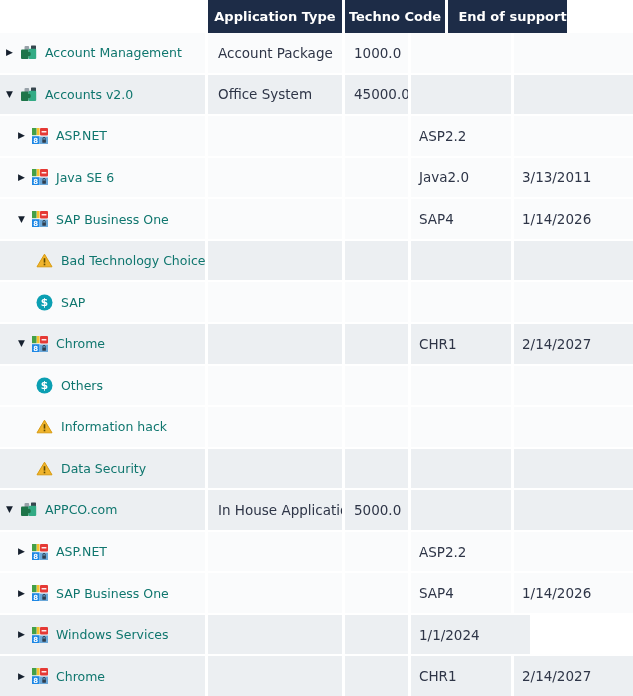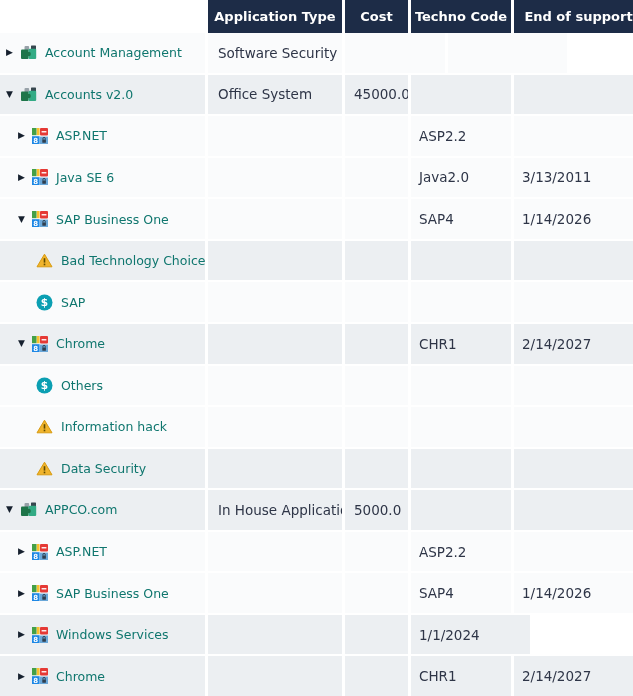--- a/index.html
+++ b/index.html
@@ -72,41 +72,41 @@
   .tree-label { font-size: 12.5px; color: #0f766e; }
 </style>
 </head>
 <body>
 
 <div class="grid">
   <div class="header-row">
     <div class="header-spacer"></div>
     <div class="header-cells" id="header-cells">
         <div class="hcell w-type">Application Type</div>
-        <div class="hcell w-cost">Cost</div>
         <div class="hcell w-techno">Techno Code</div>
         <div class="hcell w-support">End of support</div>
       </div>
   </div>
   <div class="body-rows" id="body-rows">
       <div class="row">
         <div class="cell tree lvl0">
           <span class="toggle">▶</span>
           <span class="icon">
             <svg width="17" height="15" viewBox="0 0 17 15">
               <rect x="4.5" y="1" width="4.6" height="4.6" rx="1" fill="#97a1a8"></rect>
               <rect x="11" y="0.5" width="5" height="4.2" rx="0.6" fill="#37474f"></rect>
               <rect x="1" y="4.5" width="7.6" height="9.5" rx="1" fill="#1e7549"></rect>
               <rect x="8.6" y="3.8" width="7.6" height="10.2" rx="1" fill="#33ab85"></rect>
               <circle cx="8.6" cy="9" r="2.3" fill="#1e7549"></circle>
             </svg>
           </span>
           <span class="tree-label">Account Management</span>
         </div>
-        <div class="cell type">Software Security</div>
+        <div class="cell type">Account Package</div>
+        <div class="cell cost">1000.0</div>
         <div class="cell techno"></div>
         <div class="cell support"></div>
       </div>
       <div class="row shaded">
         <div class="cell tree lvl0">
           <span class="toggle">▼</span>
           <span class="icon">
             <svg width="17" height="15" viewBox="0 0 17 15">
               <rect x="4.5" y="1" width="4.6" height="4.6" rx="1" fill="#97a1a8"></rect>
               <rect x="11" y="0.5" width="5" height="4.2" rx="0.6" fill="#37474f"></rect>

